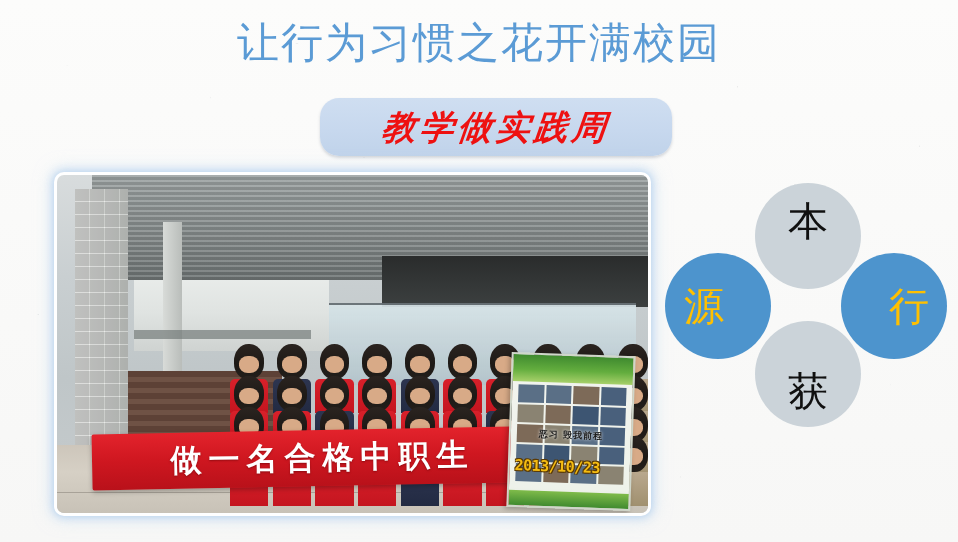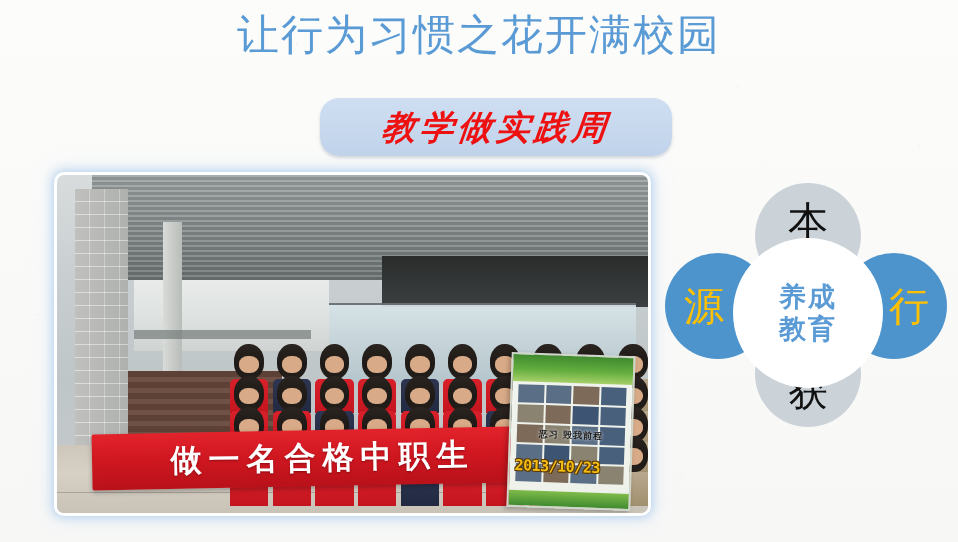--- a/index.html
+++ b/index.html
@@ -37,21 +37,21 @@
       radial-gradient(ellipse 1px 2px at 96% 27%, rgba(150,155,160,.24), transparent 60%),
       radial-gradient(ellipse 2px 1px at 4%  58%, rgba(150,155,160,.22), transparent 60%),
       radial-gradient(ellipse 1px 2px at 22% 18%, rgba(150,155,160,.20), transparent 60%),
       linear-gradient(#fcfcfb, #f7f7f6);
   }
 
   
   .main-title {
     position: absolute;
     left: 0; right: 0;
-    top: 8px;
+    top: 16px;
     text-align: center;
     font-size: 42px;
     line-height: 54px;
     font-weight: 400;
     color: #5b9bd5;
     letter-spacing: 2px;
     font-family: "DejaVu Sans", "Liberation Sans", sans-serif;
     white-space: nowrap;
   }
 
@@ -555,20 +555,16 @@
       </div>
 
     </div>
   </div>
 
   <div class="diagram">
     <div class="petal petal-top">本</div>
     <div class="petal petal-bottom">获</div>
     <div class="petal petal-left">源</div>
     <div class="petal petal-right">行</div>
-    <div class="petal petal-center">
-      <span>养成</span>
-      <span>教育</span>
-    </div>
   </div>
 
 
 </div>
 
 </body></html>

